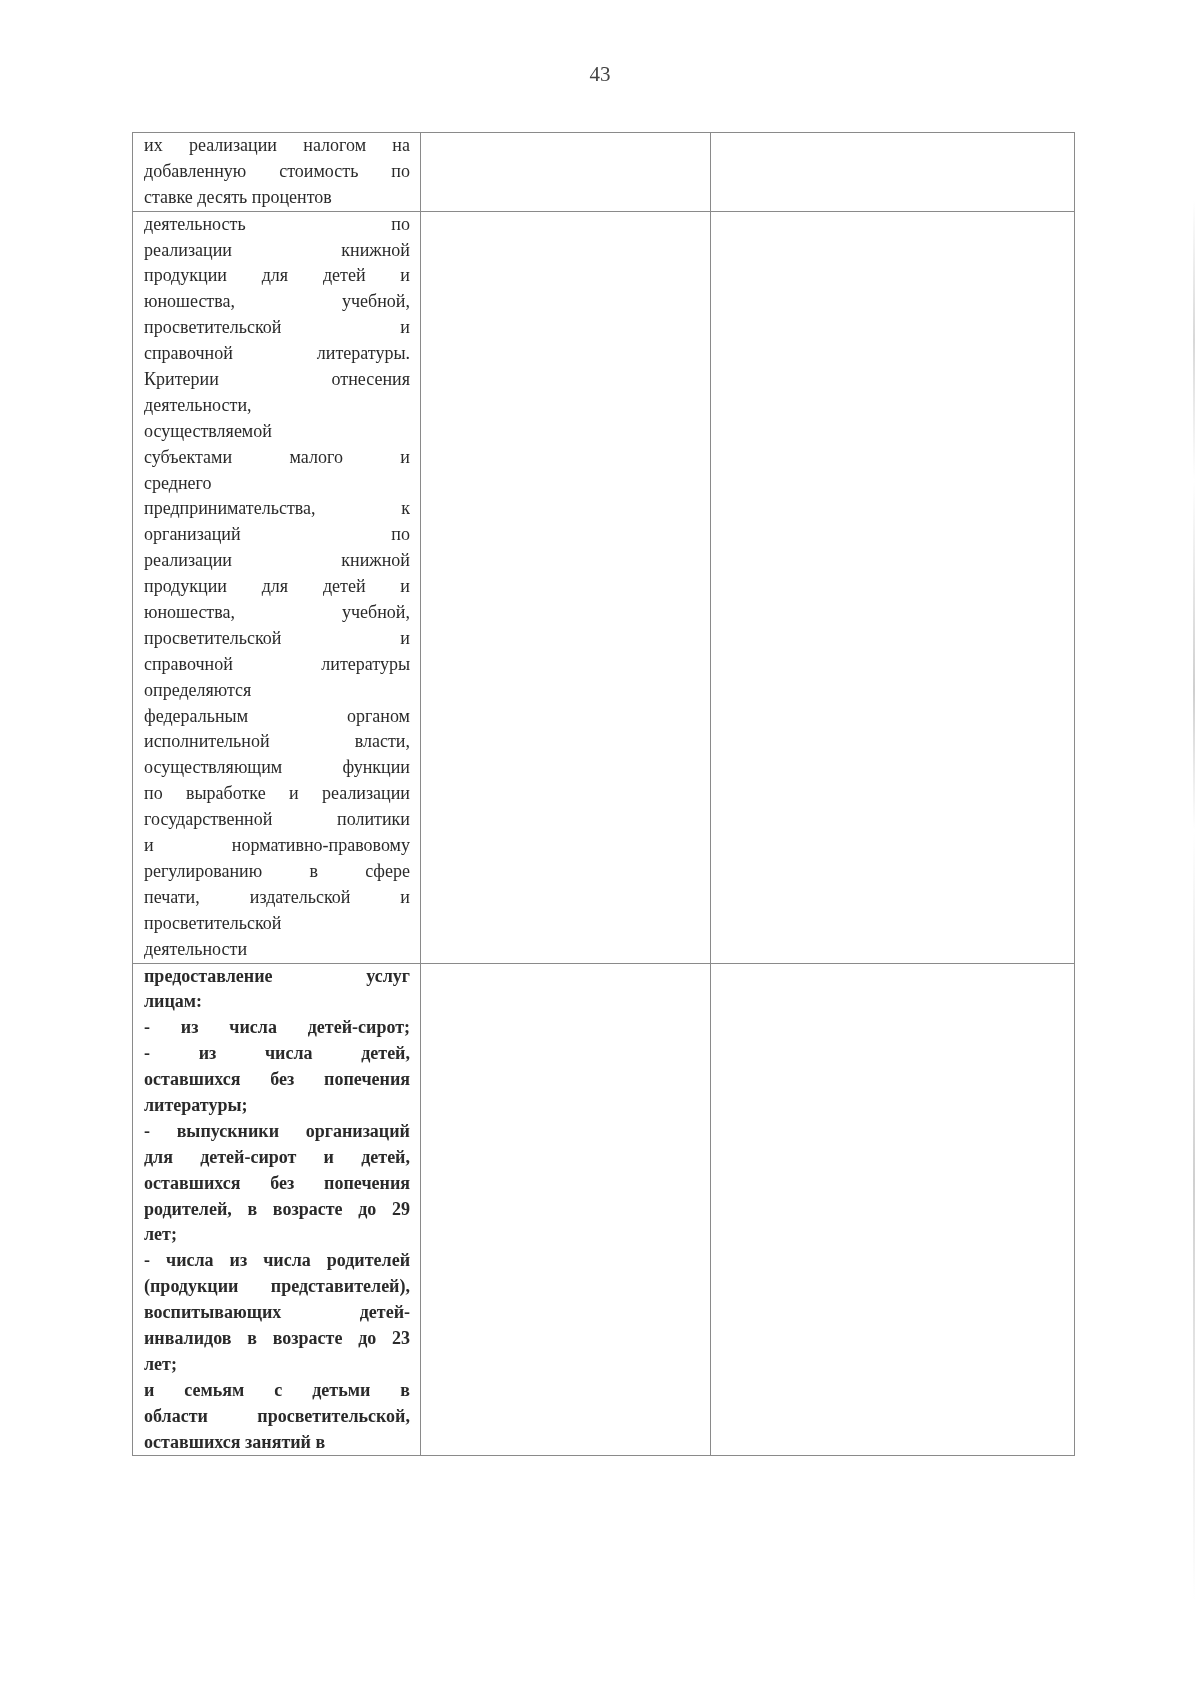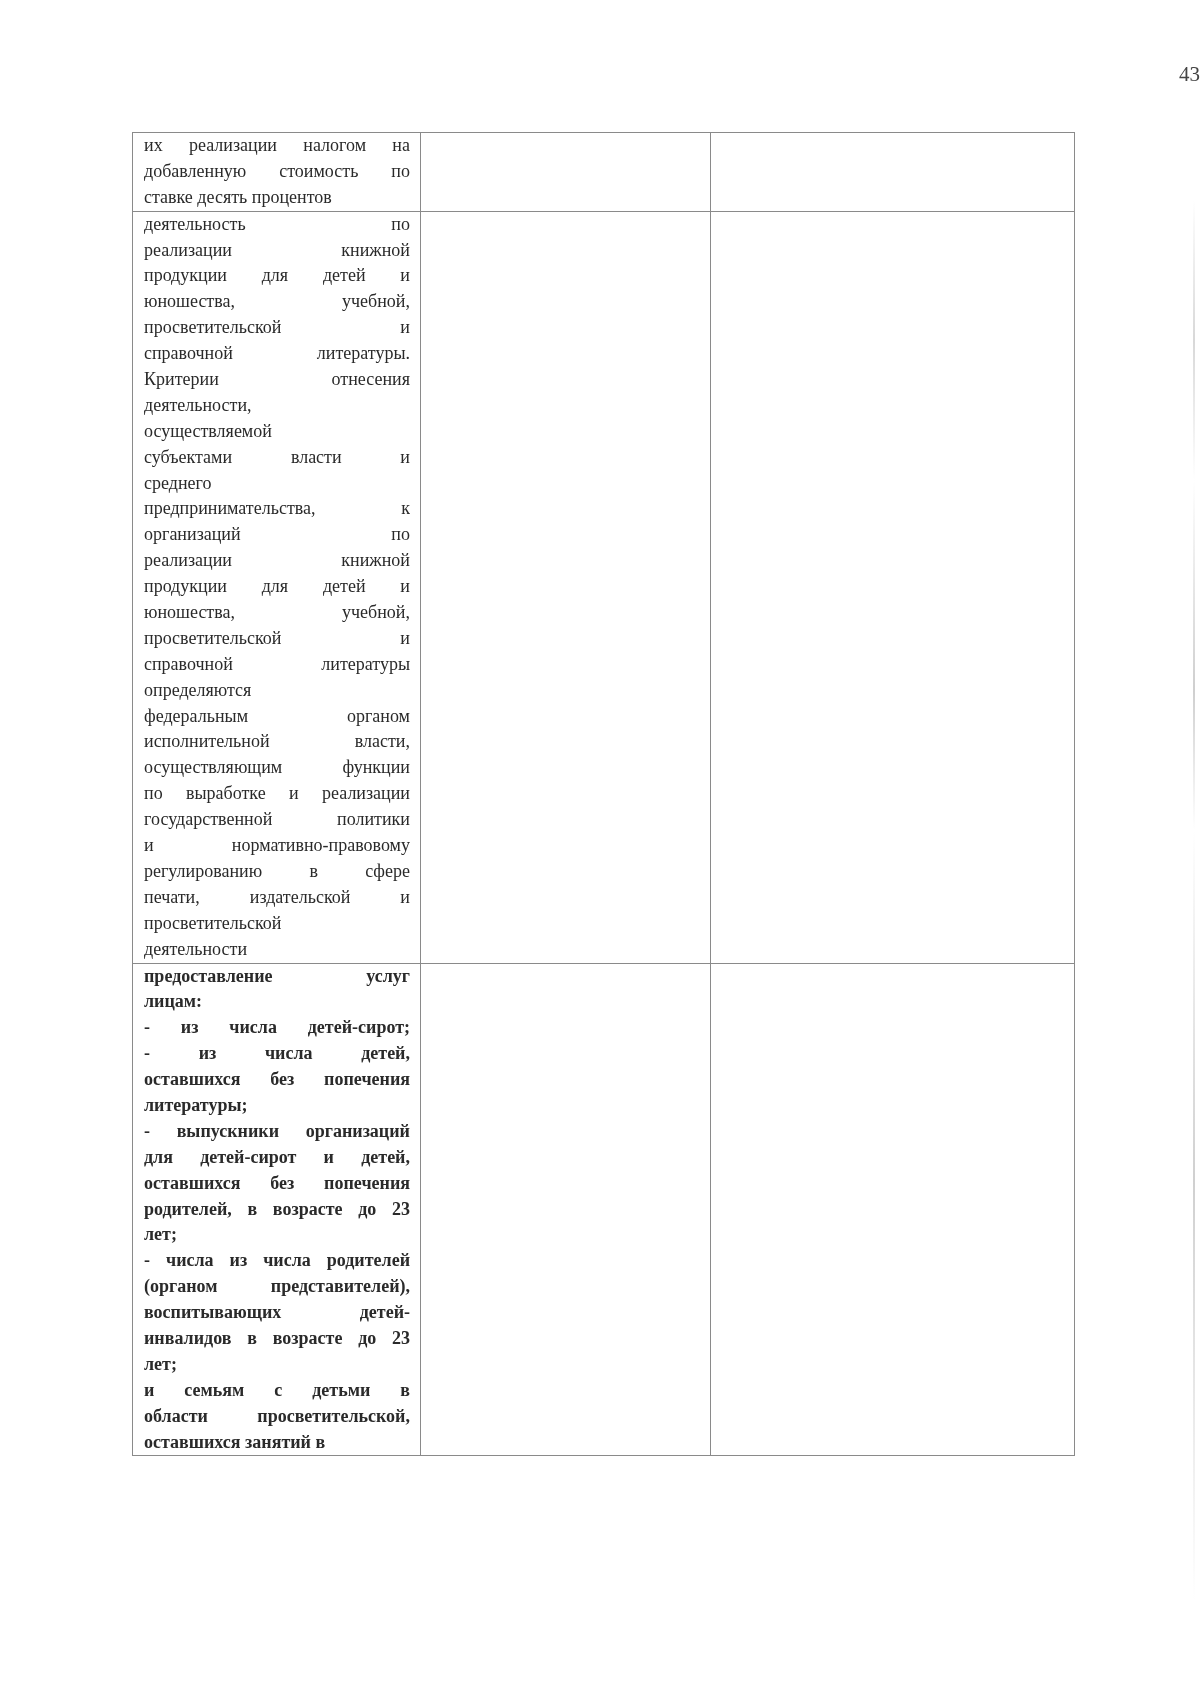--- a/index.html
+++ b/index.html
@@ -1,18 +1,18 @@
 <!DOCTYPE html>
 <html><head>
   <meta charset="utf-8">
   <style>
     html, body { margin: 0; padding: 0; background: #ffffff; }
     body { width: 1200px; height: 1697px; position: relative; overflow: hidden;
            font-family: "Liberation Serif", "DejaVu Serif", serif; color: #2a2a2a; }
-    .page-number { position: absolute; top: 62px; left: 0; width: 1200px; text-align: right;
+    .page-number { position: absolute; top: 62px; left: 0; width: 1200px; text-align: center;
                    font-size: 21px; color: #444; }
     table.doc-table { position: absolute; left: 132px; top: 132px; width: 942px;
                       border-collapse: collapse; table-layout: fixed; }
     table.doc-table td { border: 1.5px solid #8a8a8a; vertical-align: top; padding: 0; }
     col.c1 { width: 288px; } col.c2 { width: 290px; } col.c3 { width: 364px; }
     .cell-text { padding: 0 10px 0 11px; font-size: 18px; line-height: 25.9px; }
     .line { display: block; text-align: justify; text-align-last: justify; white-space: nowrap;
             height: 25.9px; overflow: hidden; }
     .line.left { text-align-last: left; }
     .row1 td { height: 76px; }
@@ -49,21 +49,21 @@
         <div class="cell-text">
             <span class="line">деятельность по</span>
             <span class="line">реализации книжной</span>
             <span class="line">продукции для детей и</span>
             <span class="line">юношества, учебной,</span>
             <span class="line">просветительской и</span>
             <span class="line">справочной литературы.</span>
             <span class="line">Критерии отнесения</span>
             <span class="line left">деятельности,</span>
             <span class="line left">осуществляемой</span>
-            <span class="line">субъектами власти и</span>
+            <span class="line">субъектами малого и</span>
             <span class="line left">среднего</span>
             <span class="line">предпринимательства, к</span>
             <span class="line">организаций по</span>
             <span class="line">реализации книжной</span>
             <span class="line">продукции для детей и</span>
             <span class="line">юношества, учебной,</span>
             <span class="line">просветительской и</span>
             <span class="line">справочной литературы</span>
             <span class="line left">определяются</span>
             <span class="line">федеральным органом</span>
@@ -86,24 +86,24 @@
         <div class="cell-text">
             <span class="line">предоставление услуг</span>
             <span class="line left">лицам:</span>
             <span class="line">- из числа детей-сирот;</span>
             <span class="line">- из числа детей,</span>
             <span class="line">оставшихся без попечения</span>
             <span class="line left">литературы;</span>
             <span class="line">- выпускники организаций</span>
             <span class="line">для детей-сирот и детей,</span>
             <span class="line">оставшихся без попечения</span>
-            <span class="line">родителей, в возрасте до 23</span>
+            <span class="line">родителей, в возрасте до 29</span>
             <span class="line left">лет;</span>
             <span class="line">- числа из числа родителей</span>
-            <span class="line">(органом представителей),</span>
+            <span class="line">(продукции представителей),</span>
             <span class="line">воспитывающих детей-</span>
             <span class="line">инвалидов в возрасте до 23</span>
             <span class="line left">лет;</span>
             <span class="line">и семьям с детьми в</span>
             <span class="line">области просветительской,</span>
             <span class="line left">оставшихся занятий в</span>
           </div>
       </td>
       <td></td>
       <td></td>

